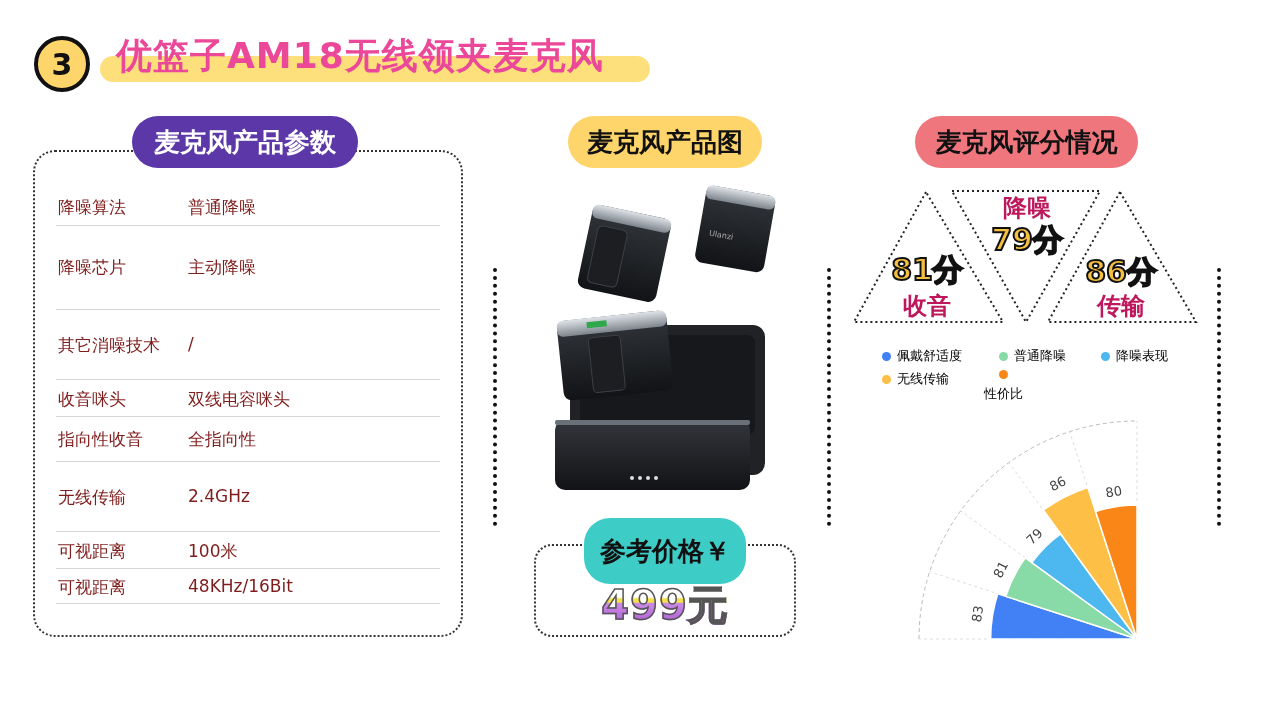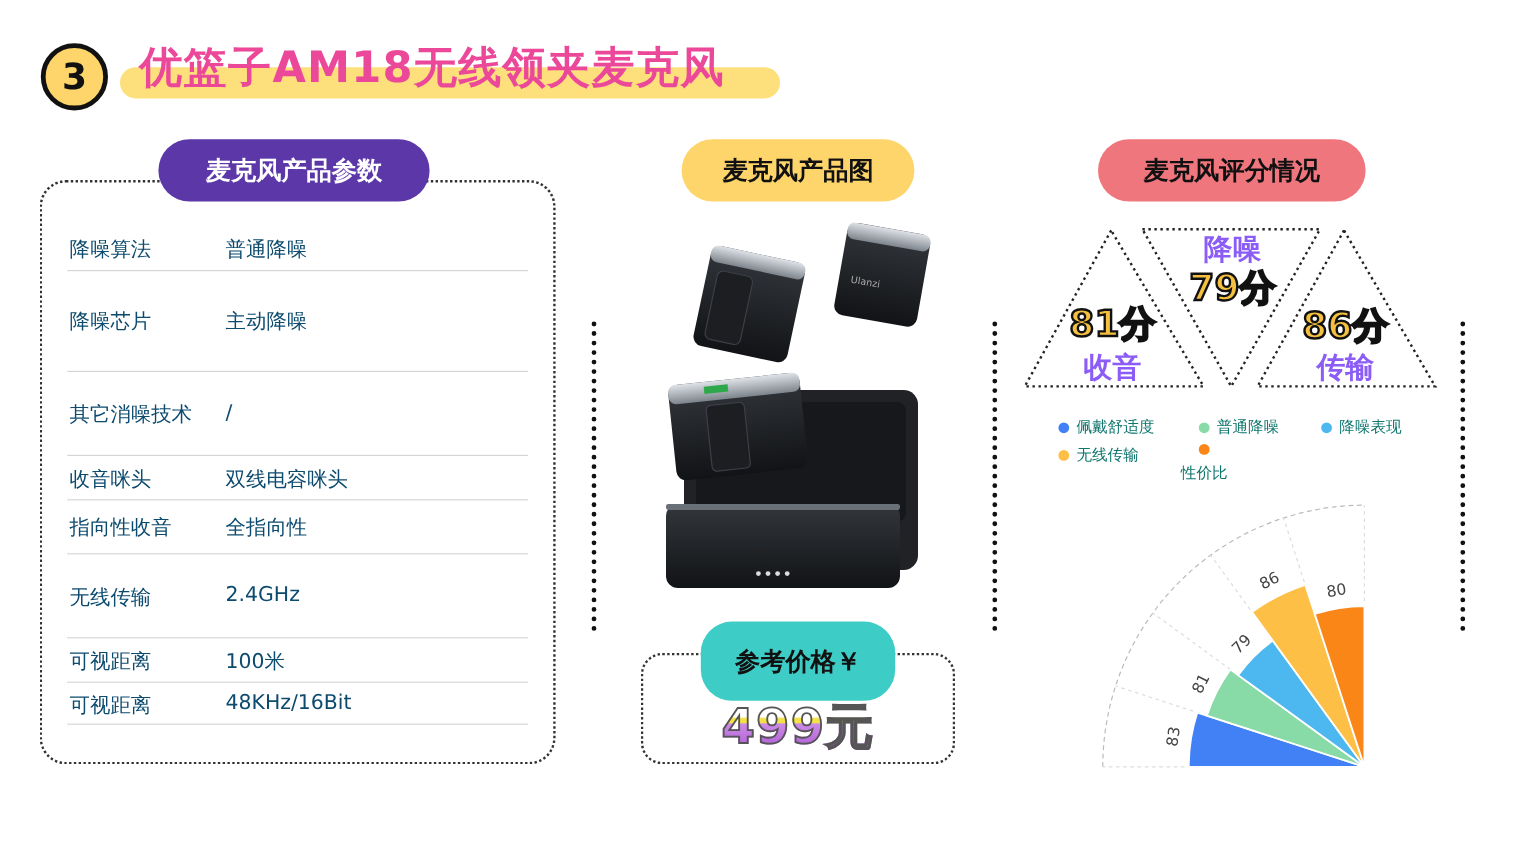--- a/index.html
+++ b/index.html
@@ -5,51 +5,51 @@
   * { box-sizing: border-box; margin: 0; padding: 0; }
   body { width: 1267px; height: 713px; background: #ffffff; font-family: "DejaVu Sans", "Liberation Sans", sans-serif; position: relative; overflow: hidden; color: #222; }
   .abs { position: absolute; }
 
   
   .num-badge { left: 34px; top: 36px; width: 56px; height: 56px; border-radius: 50%; background: #fdd56a; border: 4px solid #111; display: flex; align-items: center; justify-content: center; font-weight: 900; font-size: 30px; color: #111; }
   .title-hl { left: 100px; top: 56px; width: 550px; height: 26px; background: #fde07c; border-radius: 13px; }
   .title-text { left: 116px; top: 32px; font-size: 36px; font-weight: 900; color: #ec4899; letter-spacing: 1px; }
 
   
-  .pill { border-radius: 26px; display: flex; align-items: center; justify-content: center; font-weight: 700; font-size: 21px; font-family: Liberation Mono, monospace; }
+  .pill { border-radius: 26px; display: flex; align-items: center; justify-content: center; font-weight: 700; font-size: 26px; font-family: Liberation Mono, monospace; }
   .pill-purple { left: 132px; top: 116px; width: 226px; height: 52px; background: #5b37a8; color: #fff; }
   .pill-yellow { left: 568px; top: 116px; width: 194px; height: 52px; background: #fdd56a; color: #111; }
   .pill-red { left: 915px; top: 116px; width: 223px; height: 52px; background: #f0767e; color: #111; }
   .pill-teal { left: 584px; top: 518px; width: 162px; height: 66px; background: #3ecdc6; color: #111; }
 
   
   .param-box { left: 33px; top: 150px; width: 430px; height: 487px; border: 2px dotted #333; border-radius: 22px; }
-  .param-row { position: absolute; left: 56px; width: 384px; border-bottom: 1px solid #d6d6d6; font-size: 17px; color: #0c4a6e; }
+  .param-row { position: absolute; left: 56px; width: 384px; border-bottom: 1px solid #d6d6d6; font-size: 17px; color: #7f1d1d; }
   .param-row .k { position: absolute; left: 2px; }
   .param-row .v { position: absolute; left: 132px; }
 
   
   .vdots { width: 4px; border-left: 4px dotted #111; }
 
   
   .prod { left: 550px; top: 185px; width: 230px; height: 310px; }
 
   
   .price-box { left: 534px; top: 544px; width: 262px; height: 93px; border: 2px dotted #333; border-radius: 18px; }
   .price { left: 534px; top: 578px; width: 262px; text-align: center; font-size: 40px; font-weight: 900; color: #b65bd8;
     -webkit-text-stroke: 1.5px #555; letter-spacing: 1px;
     background: linear-gradient(180deg, #ffffff 0%, #ffffff 35%, #f3e14a 38%, #f3e14a 44%, #cc8ae6 46%, #a34bd0 100%);
     -webkit-background-clip: text; background-clip: text; -webkit-text-fill-color: transparent; }
 
   
   .score-num { font-size: 30px; font-weight: 900; color: #f5c040; -webkit-text-stroke: 2px #111; text-align: center; }
-  .score-label { font-size: 24px; font-weight: 900; color: #8b5cf6; text-align: center; }
+  .score-label { font-size: 24px; font-weight: 900; color: #be185d; text-align: center; }
 
   
-  .legend-item { position: absolute; font-size: 13px; color: #0f766e; display: flex; align-items: center; gap: 6px; }
+  .legend-item { position: absolute; font-size: 13px; color: #000000; display: flex; align-items: center; gap: 6px; }
   .legend-dot { width: 9px; height: 9px; border-radius: 50%; display: inline-block; }
 </style>
 </head>
 <body>
 
 <div class="abs num-badge">3</div>
 <div class="abs title-hl"></div>
 <div class="abs title-text">优篮子AM18无线领夹麦克风</div>
 
 <div class="abs param-box"></div>

